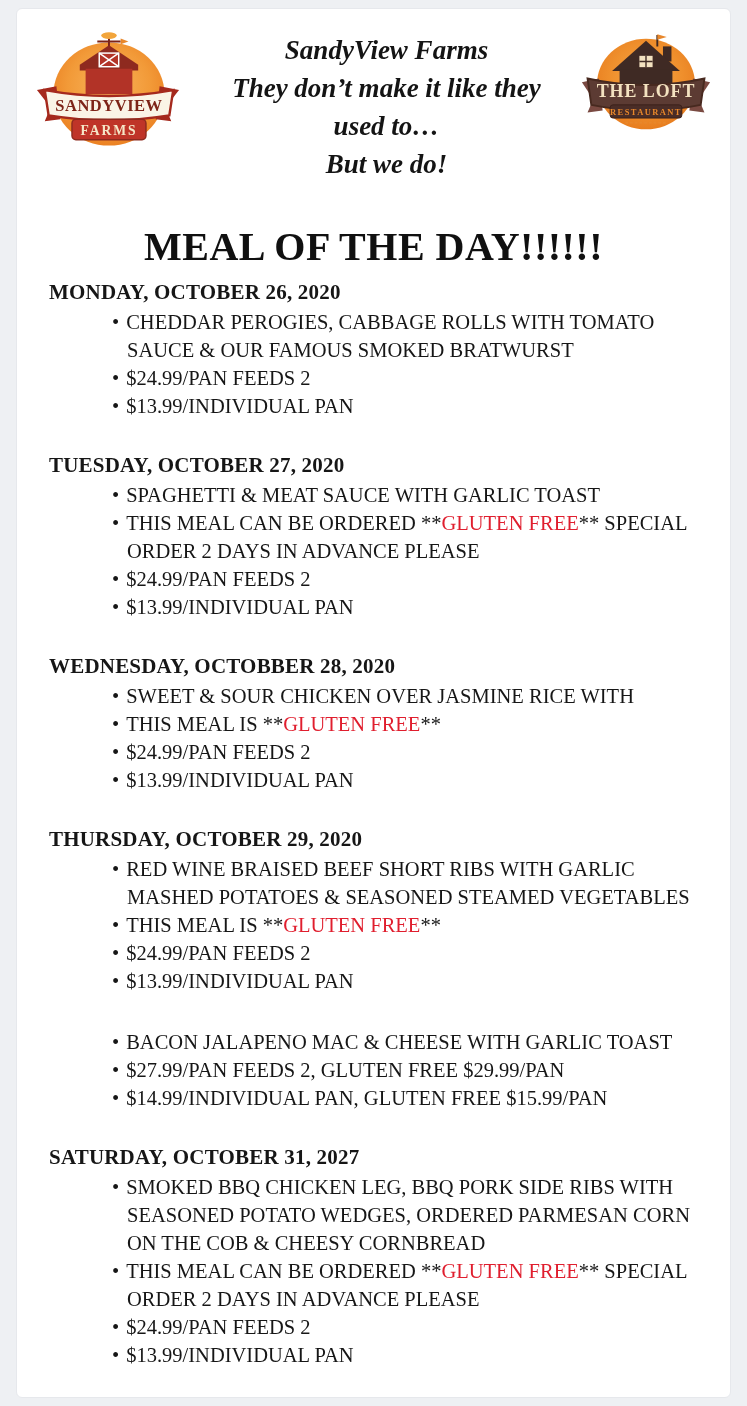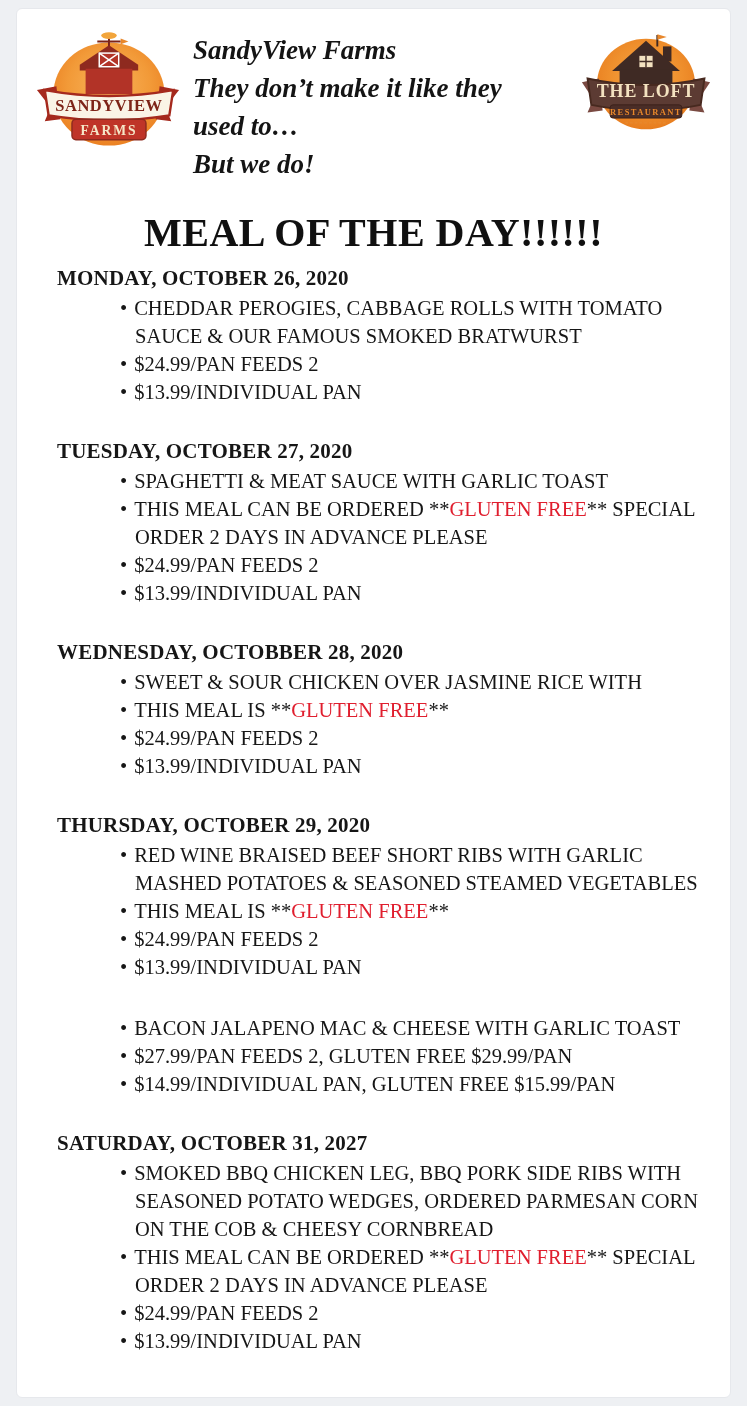--- a/index.html
+++ b/index.html
@@ -28,41 +28,40 @@
   
   .header {
     display: flex;
     align-items: flex-start;
     padding: 16px 10px 0 18px;
   }
   .logo-wrap-left  { width: 158px; flex: 0 0 auto; padding-top: 4px; }
   .logo-wrap-right { width: 140px; flex: 0 0 auto; padding-top: 2px; }
   .tagline {
     flex: 1 1 auto;
-    text-align: left;
+    text-align: center;
     font-weight: bold;
     font-style: italic;
     font-size: 27px;
     line-height: 38px;
     padding-top: 6px;
     color: #141414;
   }
   
   .title {
     text-align: center;
     font-size: 40px;
     font-weight: bold;
-    margin: 26px 0 10px 0;
+    margin: 40px 0 10px 0;
     letter-spacing: 0.5px;
     color: #101010;
   }
   
   .menu {
     padding: 0 20px 0 32px;
-    margin-left: 8px;
   }
   .day {
     margin: 0 0 33px 0;
   }
   .day-heading {
     font-size: 21px;
     font-weight: bold;
     margin: 0 0 3px 0;
     letter-spacing: 0.2px;
   }

